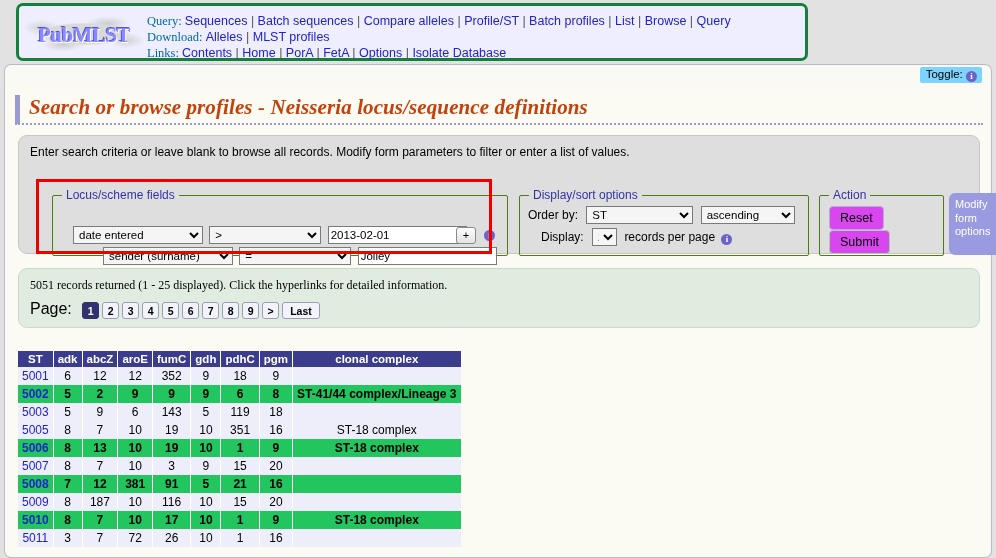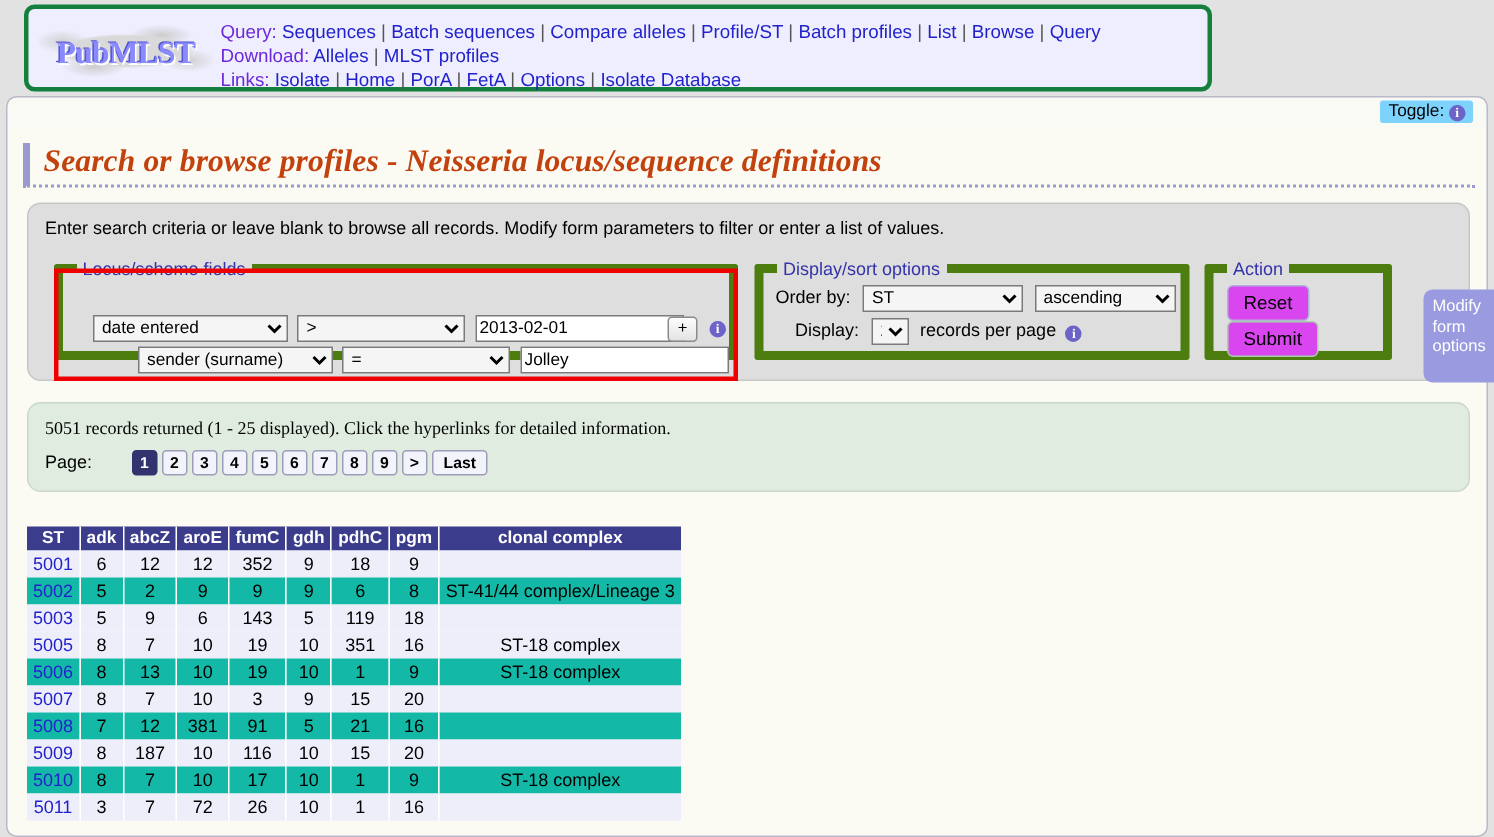--- a/index.html
+++ b/index.html
@@ -40,21 +40,21 @@
     font-size: 21px;
     letter-spacing: -0.5px;
     color: #8a8aff;
     text-shadow: 1px 1px 0 #ffffff, -1px -1px 0 #5555cc;
   }
   .navlines {
     position: absolute; left: 128px; top: 7px;
     line-height: 16px;
     font-size: 12.5px;
   }
-  .navlines .lbl { color: #6d28d9; }
+  .navlines .lbl { color: #0369a1; font-family: Liberation Serif, serif; }
   .sep { color: #555; }
 
   .toggle-strip {
     position: absolute; left: 4px; top: 64px;
     width: 988px; height: 22px;
     background: #fafaf5;
     border: 1px solid #b9b9c9;
     border-bottom: none;
     border-radius: 7px 7px 0 0;
   }
@@ -113,22 +113,22 @@
     border: 1px solid #c6c6c6;
     border-radius: 9px;
   }
   .hint {
     position: absolute; left: 11px; top: 9px;
     font-size: 12px;
   }
 
   fieldset.fs {
     position: absolute;
-    margin: 0; padding: 0;
-    border: 6px solid #4d7c0f;
+    margin: 16px; padding: 0;
+    border: 1px solid #4d7c0f;
     border-radius: 2px;
   }
   fieldset.fs > legend {
     margin-left: 9px;
     padding: 0 4px;
     font-size: 12px;
     color: #3333aa;
   }
 
   #fs-locus  { left: 17px;  top: 36px; width: 456px; height: 68px; }
@@ -201,21 +201,21 @@
   
   .results {
     position: absolute; left: 13px; top: 182px;
     width: 962px; height: 60px;
     background: #e0ecdf;
     border: 1px solid #c9d8c8;
     border-radius: 9px;
   }
   .results-text { position: absolute; left: 11px; top: 9px; font-size: 12px; font-family: Liberation Serif, serif; }
   .pager { position: absolute; left: 11px; top: 31px; }
-  .pager .plabel { font-size: 12px; margin-right: 23px; }
+  .pager .plabel { font-size: 16px; margin-right: 7px; }
   .pg {
     display: inline-block;
     min-width: 17px;
     height: 17px;
     margin-right: 3px;
     padding: 0 4px;
     border: 1px solid #9d9dba;
     border-radius: 3px;
     background: #f3f3fb;
     color: #000;
@@ -244,35 +244,35 @@
   table.data th:last-child { border-right: none; }
   table.data td {
     font-size: 12px;
     padding: 2px 4px;
     text-align: center;
     border-right: 1px solid #ffffff;
     white-space: nowrap;
   }
   table.data td:last-child { border-right: none; }
   table.data tr.odd  td { background: #eeeefb; }
-  table.data tr.even td { background: #14b8a6; }
+  table.data tr.even td { background: #22c55e; font-weight: bold; }
   table.data td.st a { color: #2222cc; }
   table.data td.cc  { min-width: 152px; }
 </style>
 </head>
 <body>
 
 <div class="header">
   <div class="logo">
     <div class="logo-text">PubMLST</div>
   </div>
   <div class="navlines" id="navlines">
       <div><span class="lbl">Query: </span><a href="#">Sequences</a><span class="sep"> | </span><a href="#">Batch sequences</a><span class="sep"> | </span><a href="#">Compare alleles</a><span class="sep"> | </span><a href="#">Profile/ST</a><span class="sep"> | </span><a href="#">Batch profiles</a><span class="sep"> | </span><a href="#">List</a><span class="sep"> | </span><a href="#">Browse</a><span class="sep"> | </span><a href="#">Query</a></div>
       <div><span class="lbl">Download: </span><a href="#">Alleles</a><span class="sep"> | </span><a href="#">MLST profiles</a></div>
-      <div><span class="lbl">Links: </span><a href="#">Isolate</a><span class="sep"> | </span><a href="#">Home</a><span class="sep"> | </span><a href="#">PorA</a><span class="sep"> | </span><a href="#">FetA</a><span class="sep"> | </span><a href="#">Options</a><span class="sep"> | </span><a href="#">Isolate Database</a></div>
+      <div><span class="lbl">Links: </span><a href="#">Contents</a><span class="sep"> | </span><a href="#">Home</a><span class="sep"> | </span><a href="#">PorA</a><span class="sep"> | </span><a href="#">FetA</a><span class="sep"> | </span><a href="#">Options</a><span class="sep"> | </span><a href="#">Isolate Database</a></div>
     </div>
 </div>
 
 <div class="toggle-strip">
   <div class="toggle-box">
     <span>Toggle:</span>
     <span class="info-i">i</span>
   </div>
 </div>
 

